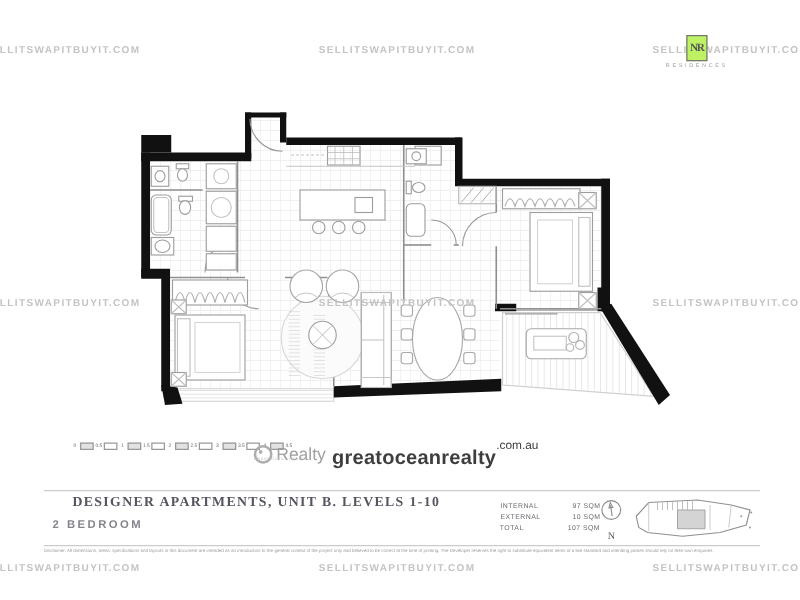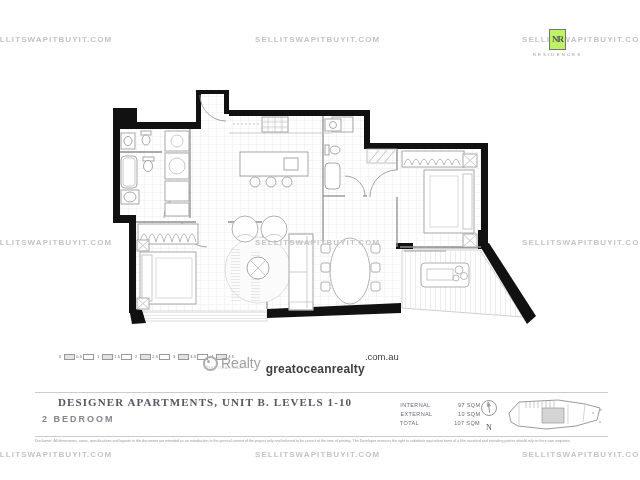--- a/index.html
+++ b/index.html
@@ -27,21 +27,21 @@
   .scalebar .seg:nth-child(4n+2){background:#e2e2e2;}
   
   .realty{position:absolute;left:203px;top:351px;display:flex;align-items:flex-end;z-index:4;}
   .realty-icon{width:11px;height:11px;border:2px solid #adadad;border-radius:50%;
                margin-right:3px;margin-bottom:4px;position:relative;}
   .realty-icon::after{content:"";position:absolute;left:2px;top:2px;width:3px;height:3px;
                background:#adadad;border-radius:50%;}
   .realty-word{font-size:14px;color:#a0a0a0;margin-right:5px;margin-bottom:4px;}
   .realty-sub{position:absolute;left:0;top:15px;font-size:6px;color:#c2c2c2;
               letter-spacing:1px;transform:scale(.5);transform-origin:left top;white-space:nowrap;}
-  .goc{font-size:12px;font-weight:800;color:#3e3e3e;letter-spacing:.2px;line-height:1;}
+  .goc{font-size:16px;font-weight:800;color:#3e3e3e;letter-spacing:.2px;line-height:1;}
   .goc-tld{font-size:9.5px;font-weight:400;color:#3e3e3e;margin-bottom:13px;}
   
   .rule{position:absolute;left:35px;width:573px;border-top:1px solid #cccccc;z-index:4;}
   .tb-title{position:absolute;left:58px;top:396px;font-family:"Liberation Serif",serif;
             font-size:11px;font-weight:700;color:#565660;letter-spacing:1.1px;z-index:4;}
   .tb-sub{position:absolute;left:42px;top:414px;font-size:9px;font-weight:700;
           color:#85858d;letter-spacing:2px;z-index:4;}
   .areas{position:absolute;left:399px;top:402px;width:82px;z-index:4;}
   .area-row{display:flex;justify-content:space-between;height:9px;}
   .area-row span{font-size:6px;color:#6b6b72;letter-spacing:.4px;transform:scale(.92);}

